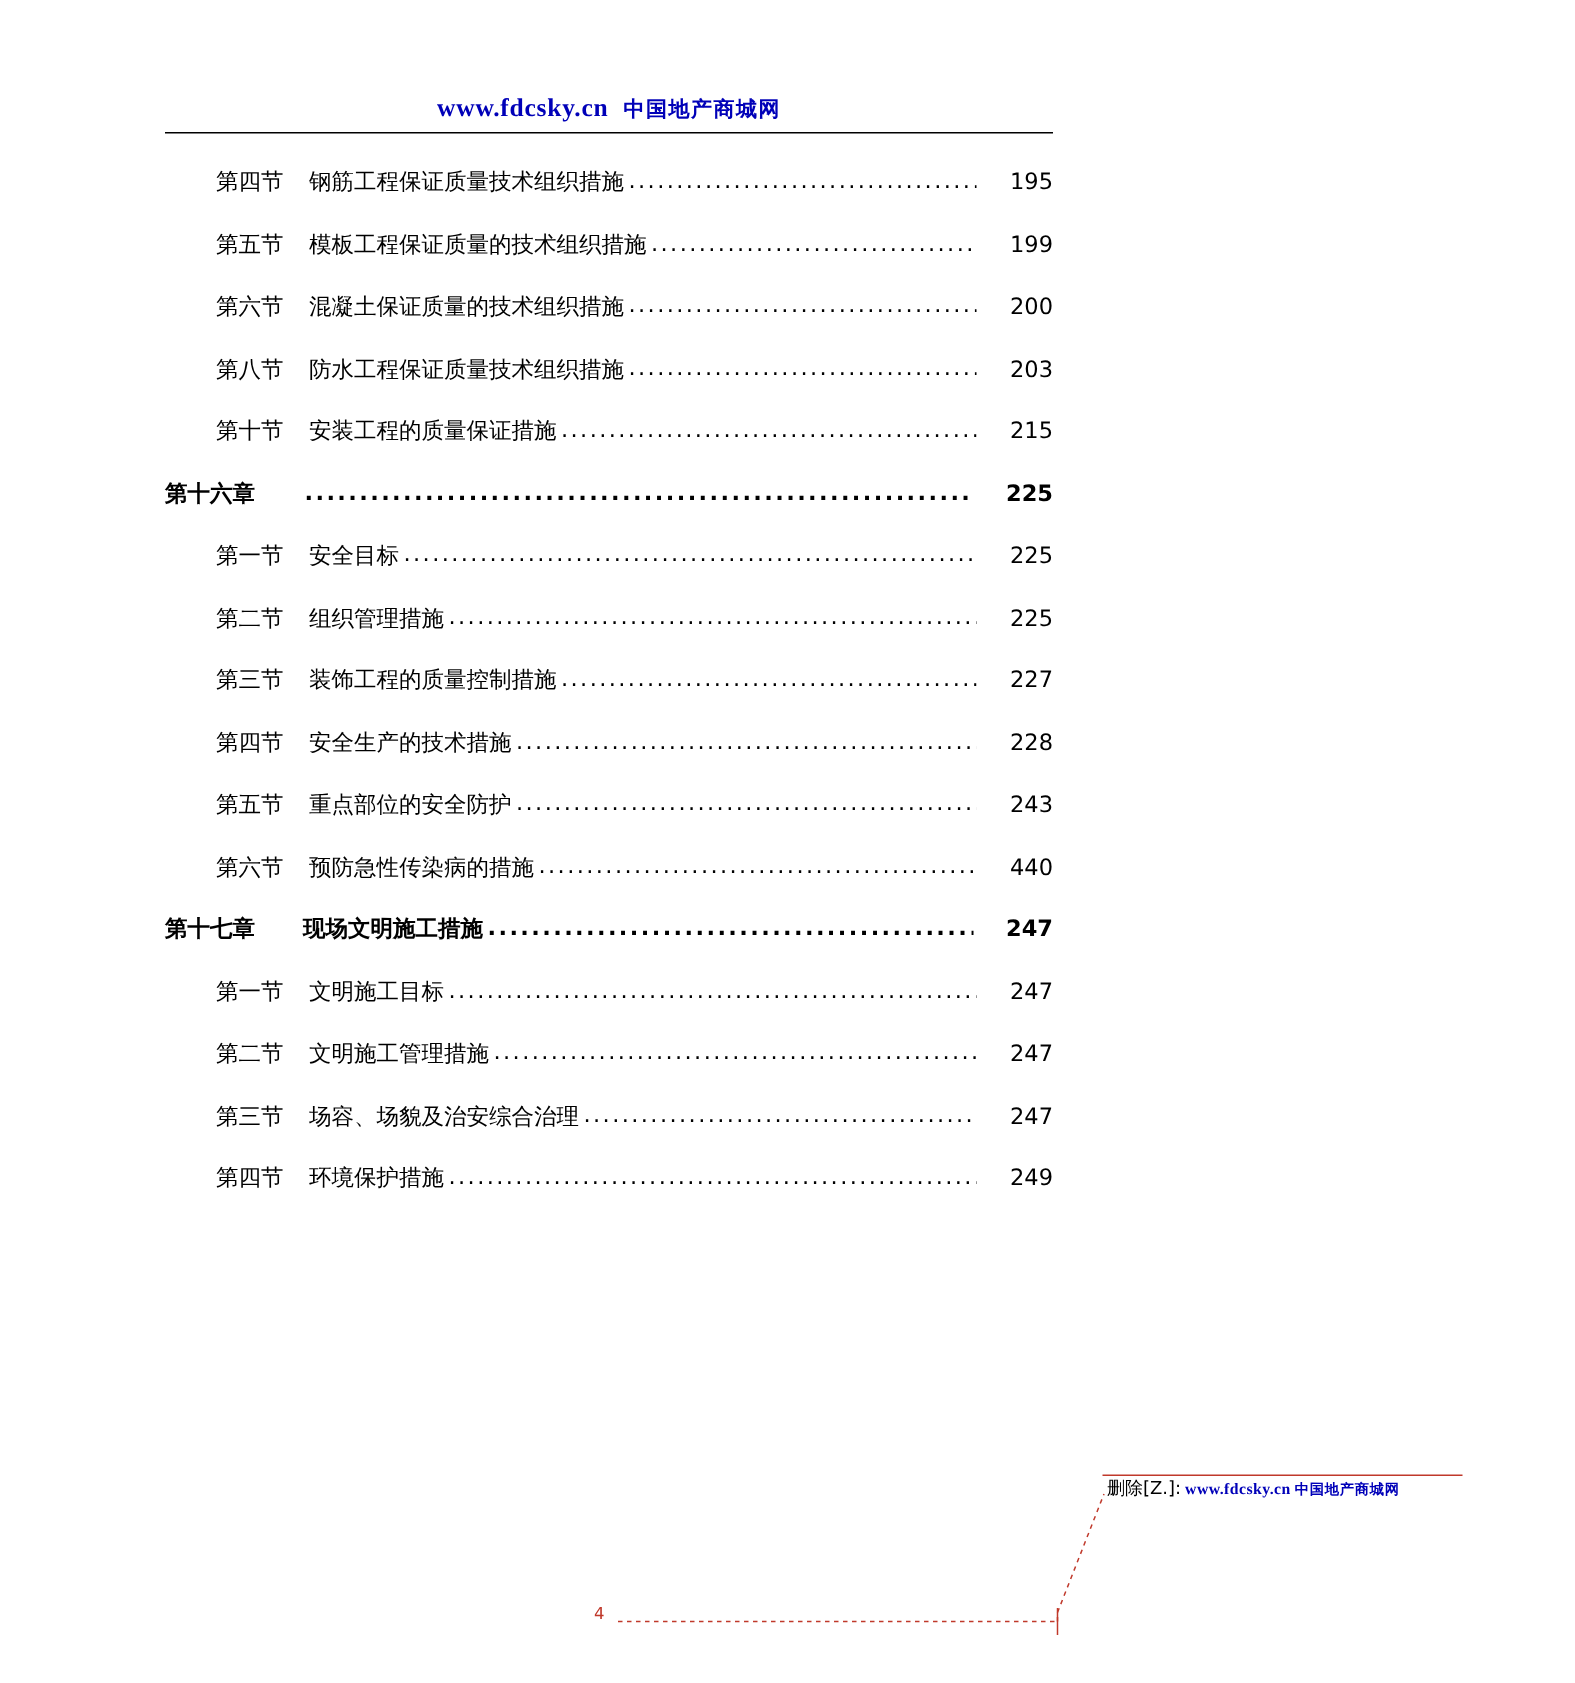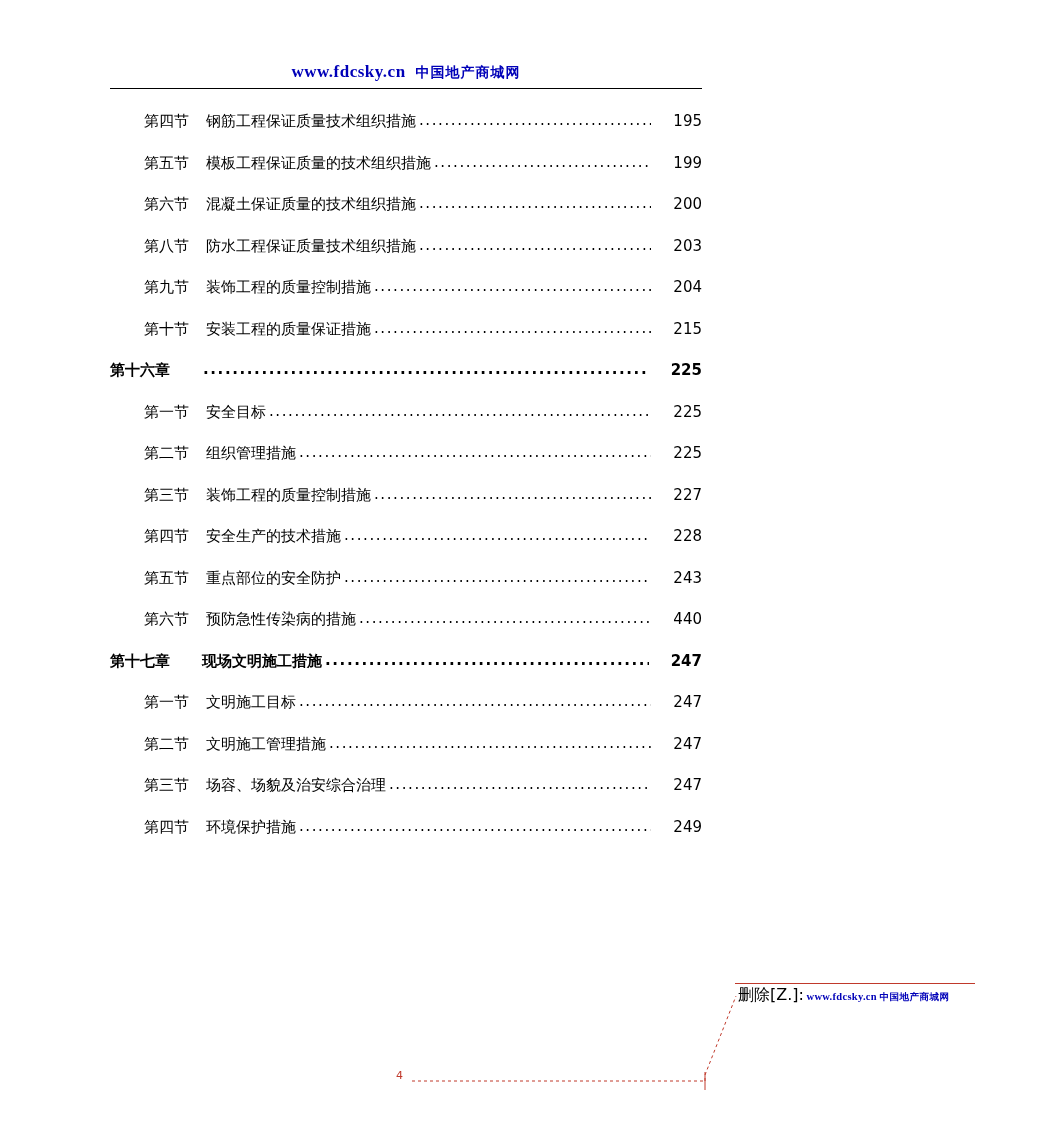--- a/index.html
+++ b/index.html
@@ -121,21 +121,21 @@
     top: 985px;
     width: 240px;
     font-family: "Liberation Serif", serif;
     font-size: 10.5px;
     line-height: 1.3;
     white-space: nowrap;
   }
   .revision .label {
     color: #000;
     font-family: "DejaVu Sans", sans-serif;
-    font-size: 16px;
+    font-size: 12px;
   }
   .revision .rev-url {
     color: #0000b8;
     font-family: "Liberation Serif", serif;
     font-weight: bold;
     font-size: 10.5px;
     letter-spacing: 0.3px;
   }
   .revision .rev-cn {
     color: #0000b8;
@@ -204,26 +204,20 @@
         <span class="dots"></span>
         <span class="page-no">200</span>
       </div>
       <div class="toc-row level2">
         <span class="num">第八节</span>
         <span class="title">防水工程保证质量技术组织措施</span>
         <span class="dots"></span>
         <span class="page-no">203</span>
       </div>
       <div class="toc-row level2">
-        <span class="num">第九节</span>
-        <span class="title">装饰工程的质量控制措施</span>
-        <span class="dots"></span>
-        <span class="page-no">204</span>
-      </div>
-      <div class="toc-row level2">
         <span class="num">第十节</span>
         <span class="title">安装工程的质量保证措施</span>
         <span class="dots"></span>
         <span class="page-no">215</span>
       </div>
       <div class="toc-row level1">
         <span class="num">第十六章</span>
         <span class="dots"></span>
         <span class="page-no">225</span>
       </div>

